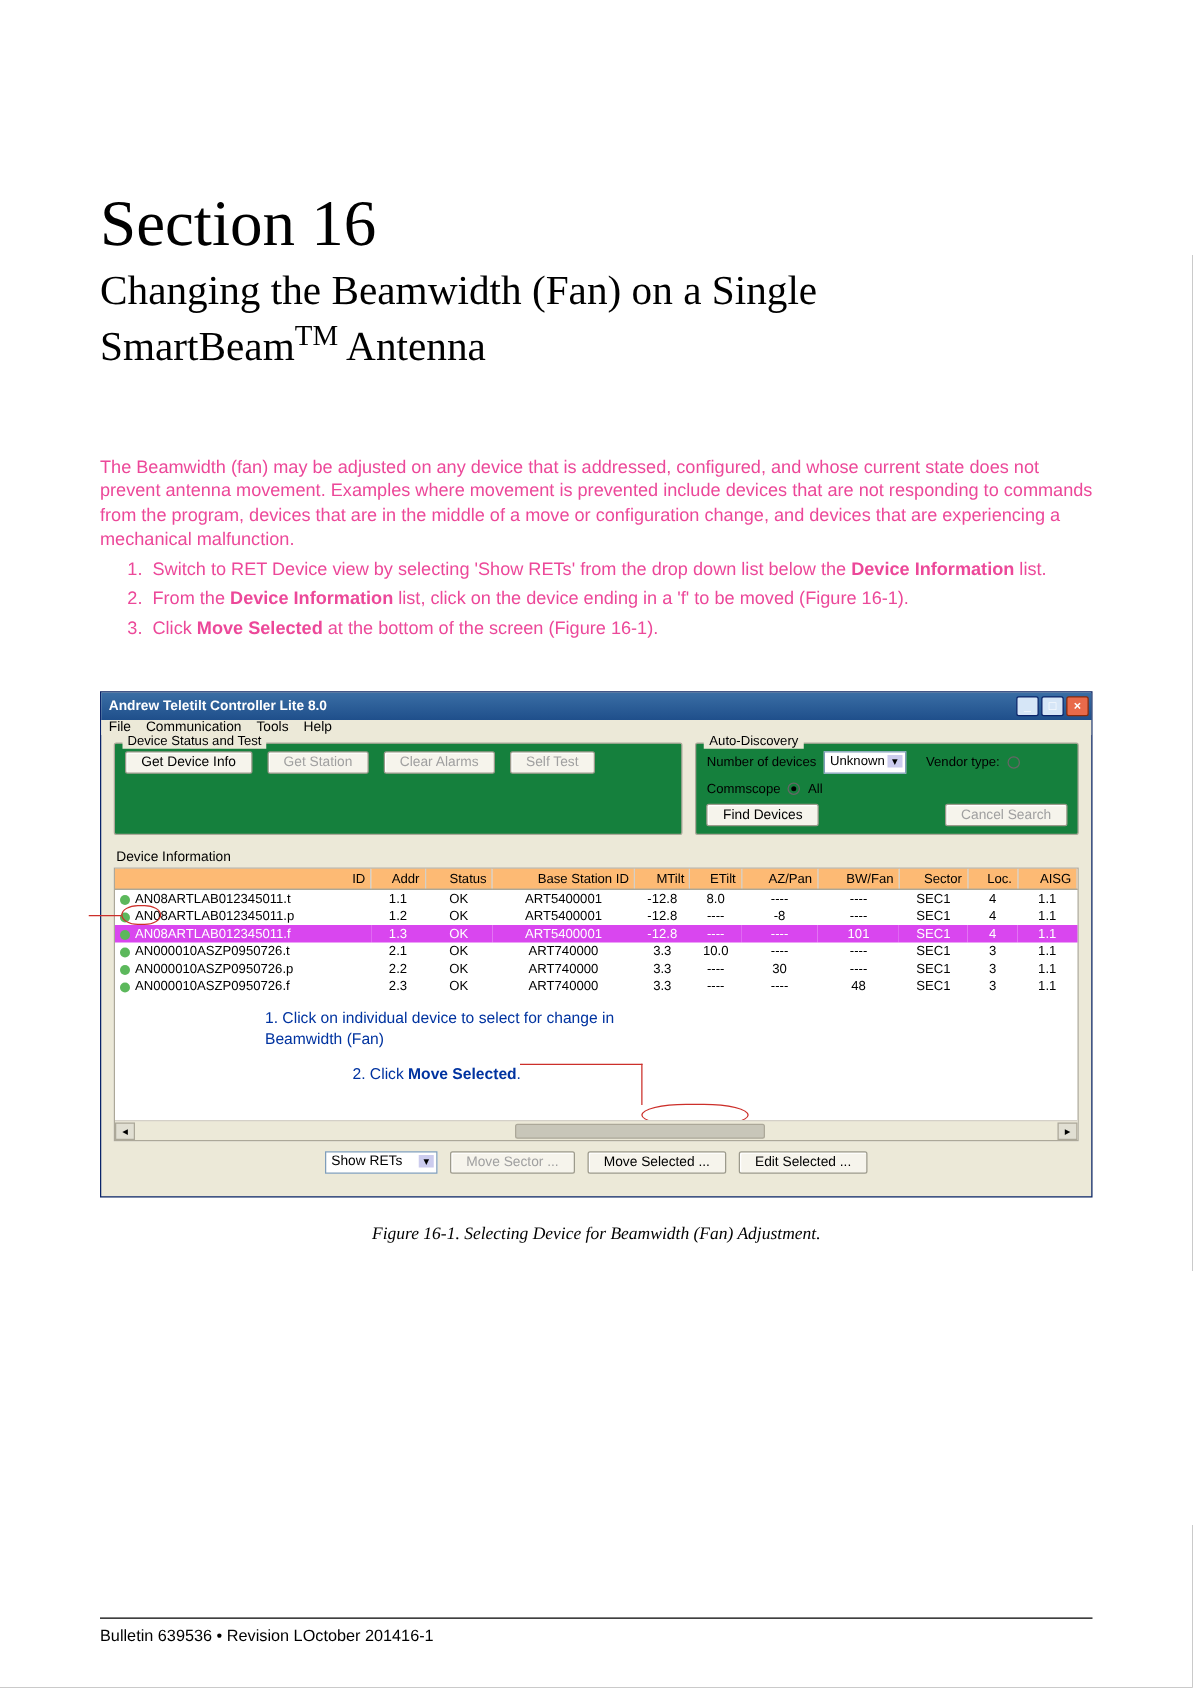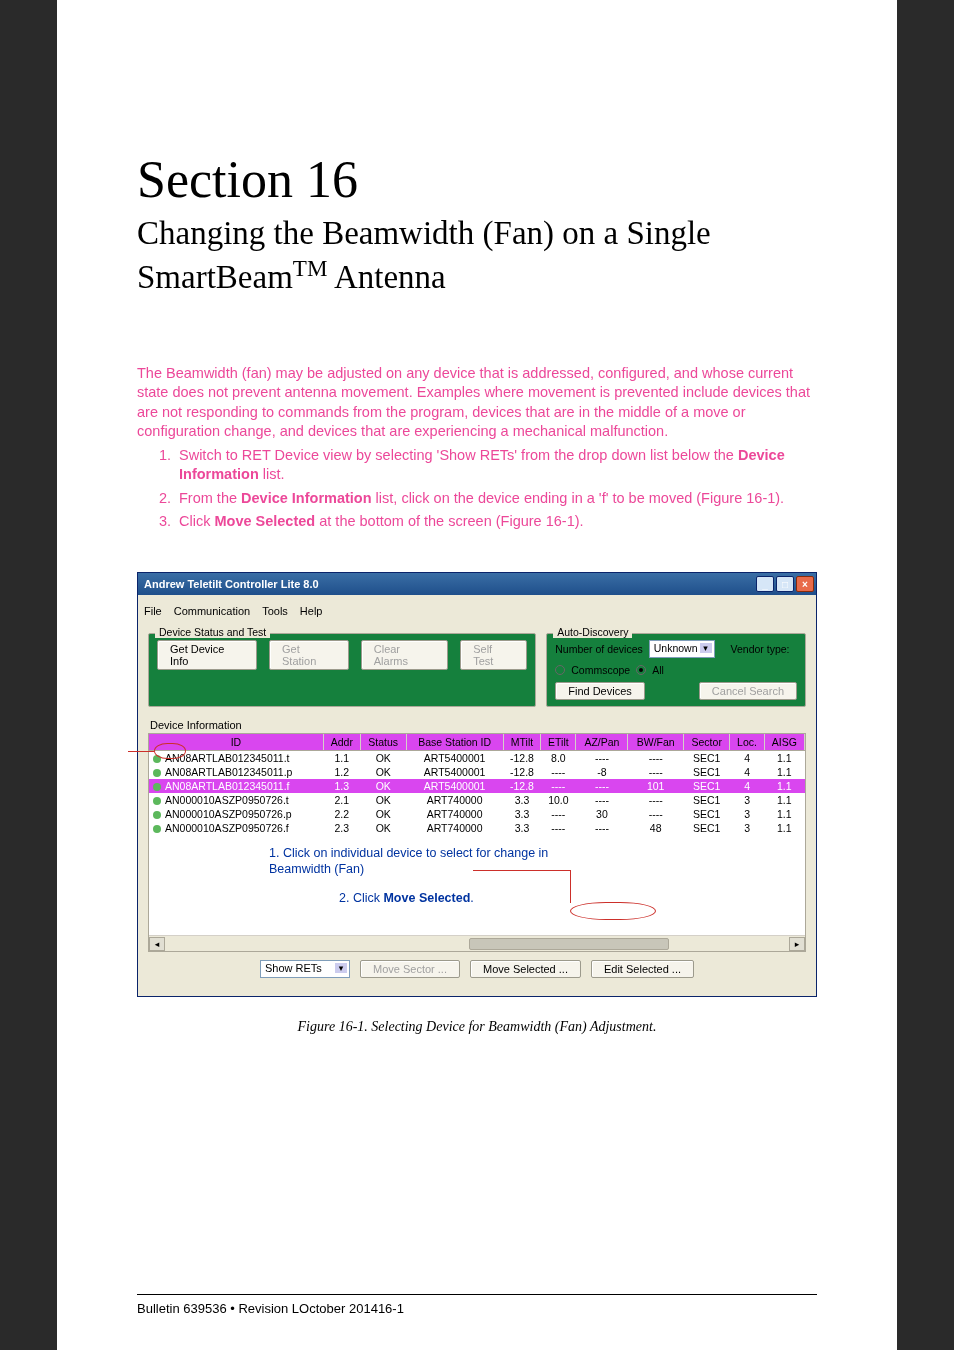--- a/index.html
+++ b/index.html
@@ -4,21 +4,21 @@
 <style>
   * { box-sizing: border-box; }
   body {
     margin: 0;
     background: #2a2a2a;
     font-family: Georgia, serif;
     display: flex;
     justify-content: center;
   }
   .page {
-    width: 840px;
+    width: 954px;
     height: 1350px;
     background: #fff;
     padding: 150px 80px 30px 80px;
     position: relative;
   }
   .section-title {
     font-family: Georgia, 'Times New Roman', serif;
     font-weight: normal;
     font-size: 52px;
     margin: 0 0 4px 0;
@@ -73,21 +73,21 @@
   .win-btns { display: flex; gap: 2px; }
   .win-btn {
     width: 18px; height: 16px;
     background: #d6e6f7;
     border: 1px solid #0a246a;
     border-radius: 2px;
     display: flex; align-items: center; justify-content: center;
     font-size: 10px; font-weight: bold;
   }
   .win-btn.close { background: #e86a4a; color: #fff; border-color: #8a2a0a; }
-  .menus { background: #ece9d8; padding: 10px 6px; display: flex; gap: 12px; font-size: 11px; text-align: right; }
+  .menus { background: #ece9d8; padding: 0 6px; display: flex; gap: 12px; font-size: 11px; text-align: right; }
   .menus span { cursor: default; }
   .panel-area { padding: 6px 10px 10px 10px; }
   .fieldset {
     border: 1px solid #aca899;
     border-radius: 2px;
     margin-bottom: 6px;
     padding: 6px 8px;
     background: #15803d;
     position: relative;
   }
@@ -128,26 +128,26 @@
     font-size: 9px;
     background: #cce; width: 12px; text-align: center;
   }
   .radio { display: inline-block; width: 10px; height: 10px; border: 1px solid #666; border-radius: 50%; vertical-align: middle; position: relative; }
   .radio.checked:after { content:""; position:absolute; inset:2px; background:#000; border-radius:50%; }
   
   .di-label { font-size: 11px; margin: 6px 2px 2px 2px; }
   .tbl-wrap { border: 1px solid #aca899; background: #fff; }
   .tbl { width: 100%; border-collapse: collapse; font-size: 10.5px; }
   .tbl th {
-    background: #d946ef;
+    background: #fdba74;
     font-weight: normal;
     border-right: 1px solid #d4d0c8;
     border-bottom: 1px solid #aca899;
     padding: 2px 4px;
-    text-align: center;
+    text-align: right;
     white-space: nowrap;
   }
   .tbl td { padding: 1px 4px; white-space: nowrap; text-align: center; }
   .tbl td.id-cell { text-align: left; }
   .tbl tr.sel td { background: #d946ef; color: #fff; }
   .dot { display:inline-block; width:8px; height:8px; border-radius:50%; background:#5cb85c; margin-right:4px; vertical-align: middle;}
   .hscroll { height: 16px; background: #ece9d8; display:flex; align-items:center; justify-content: space-between; border-top: 1px solid #d4d0c8; }
   .hscroll .arrow { width: 16px; height: 14px; background:#e1dfd3; border:1px solid #aca899; font-size:9px; display:flex;align-items:center;justify-content:center; }
   .hscroll .thumb { height: 12px; width: 200px; background: #c8c6b9; border:1px solid #aca899; border-radius:2px; position:absolute; left: 320px; }
   .hscroll-wrap { position: relative; }

